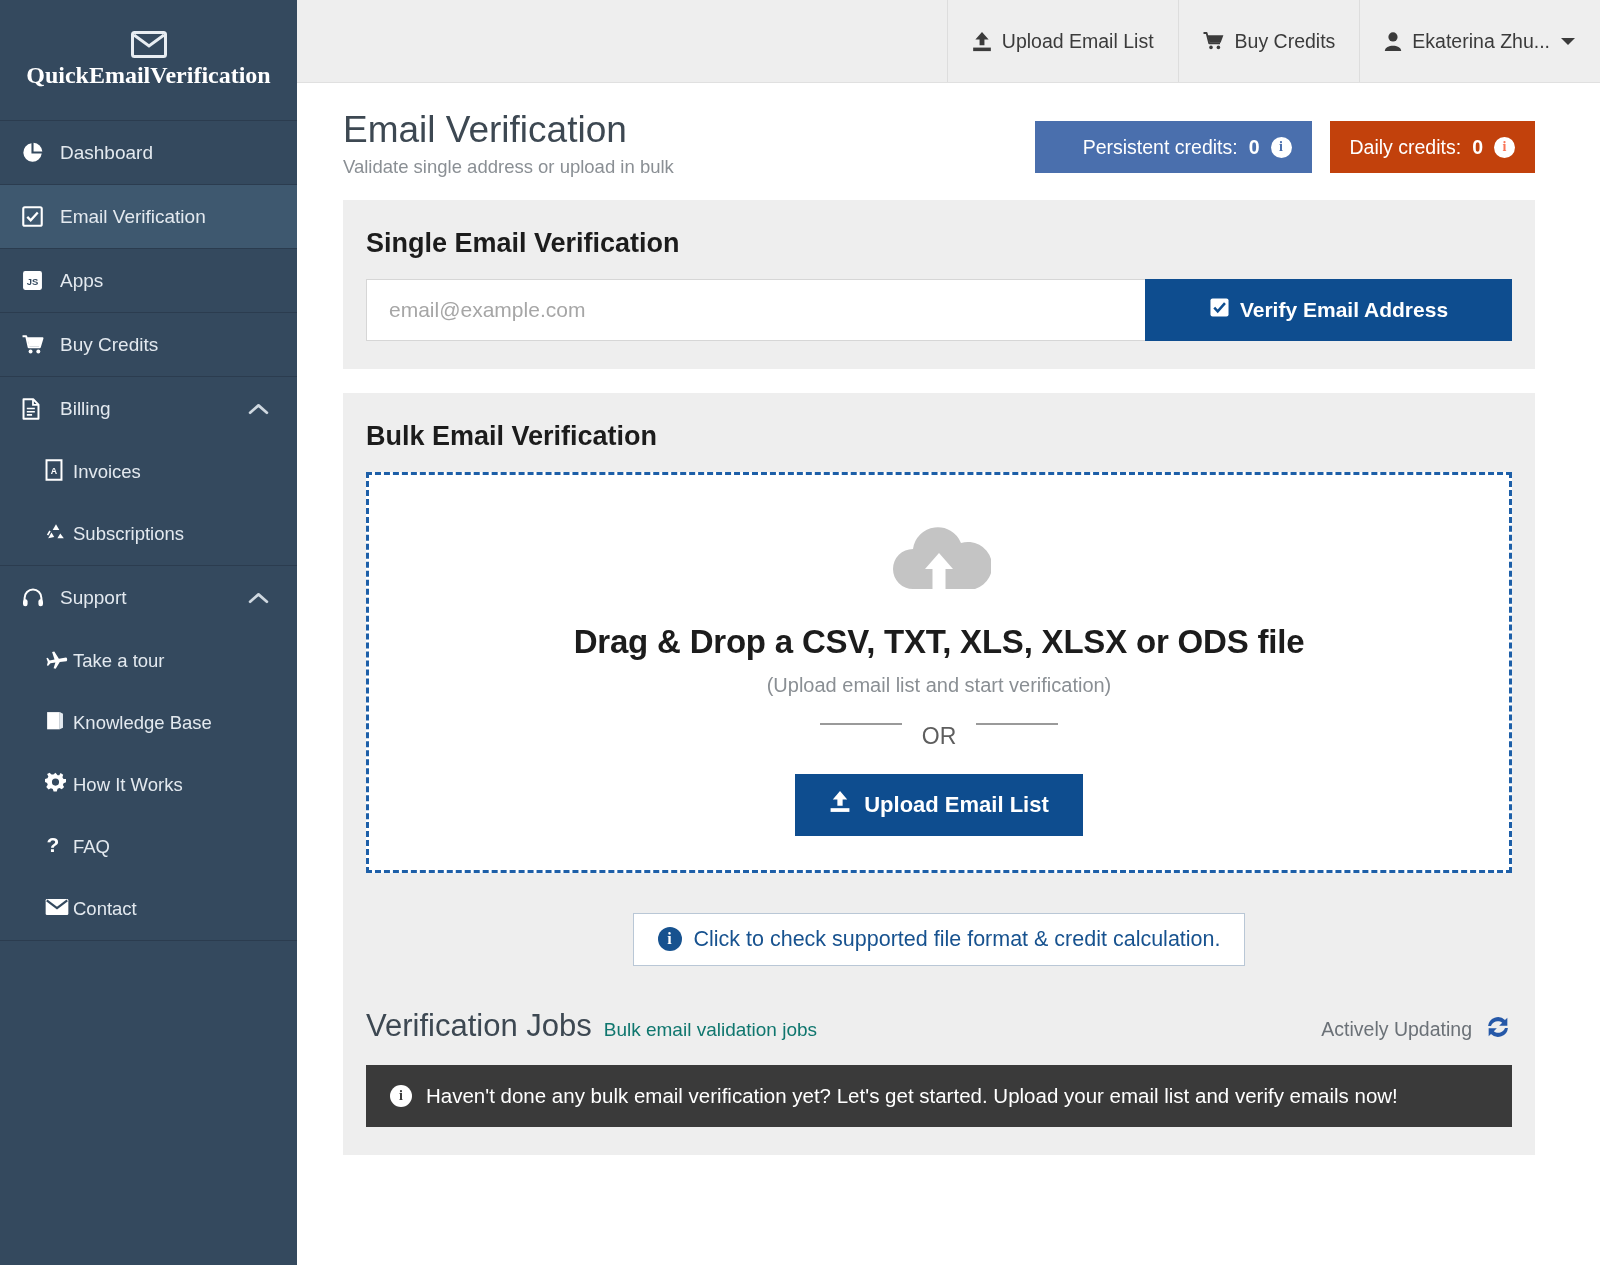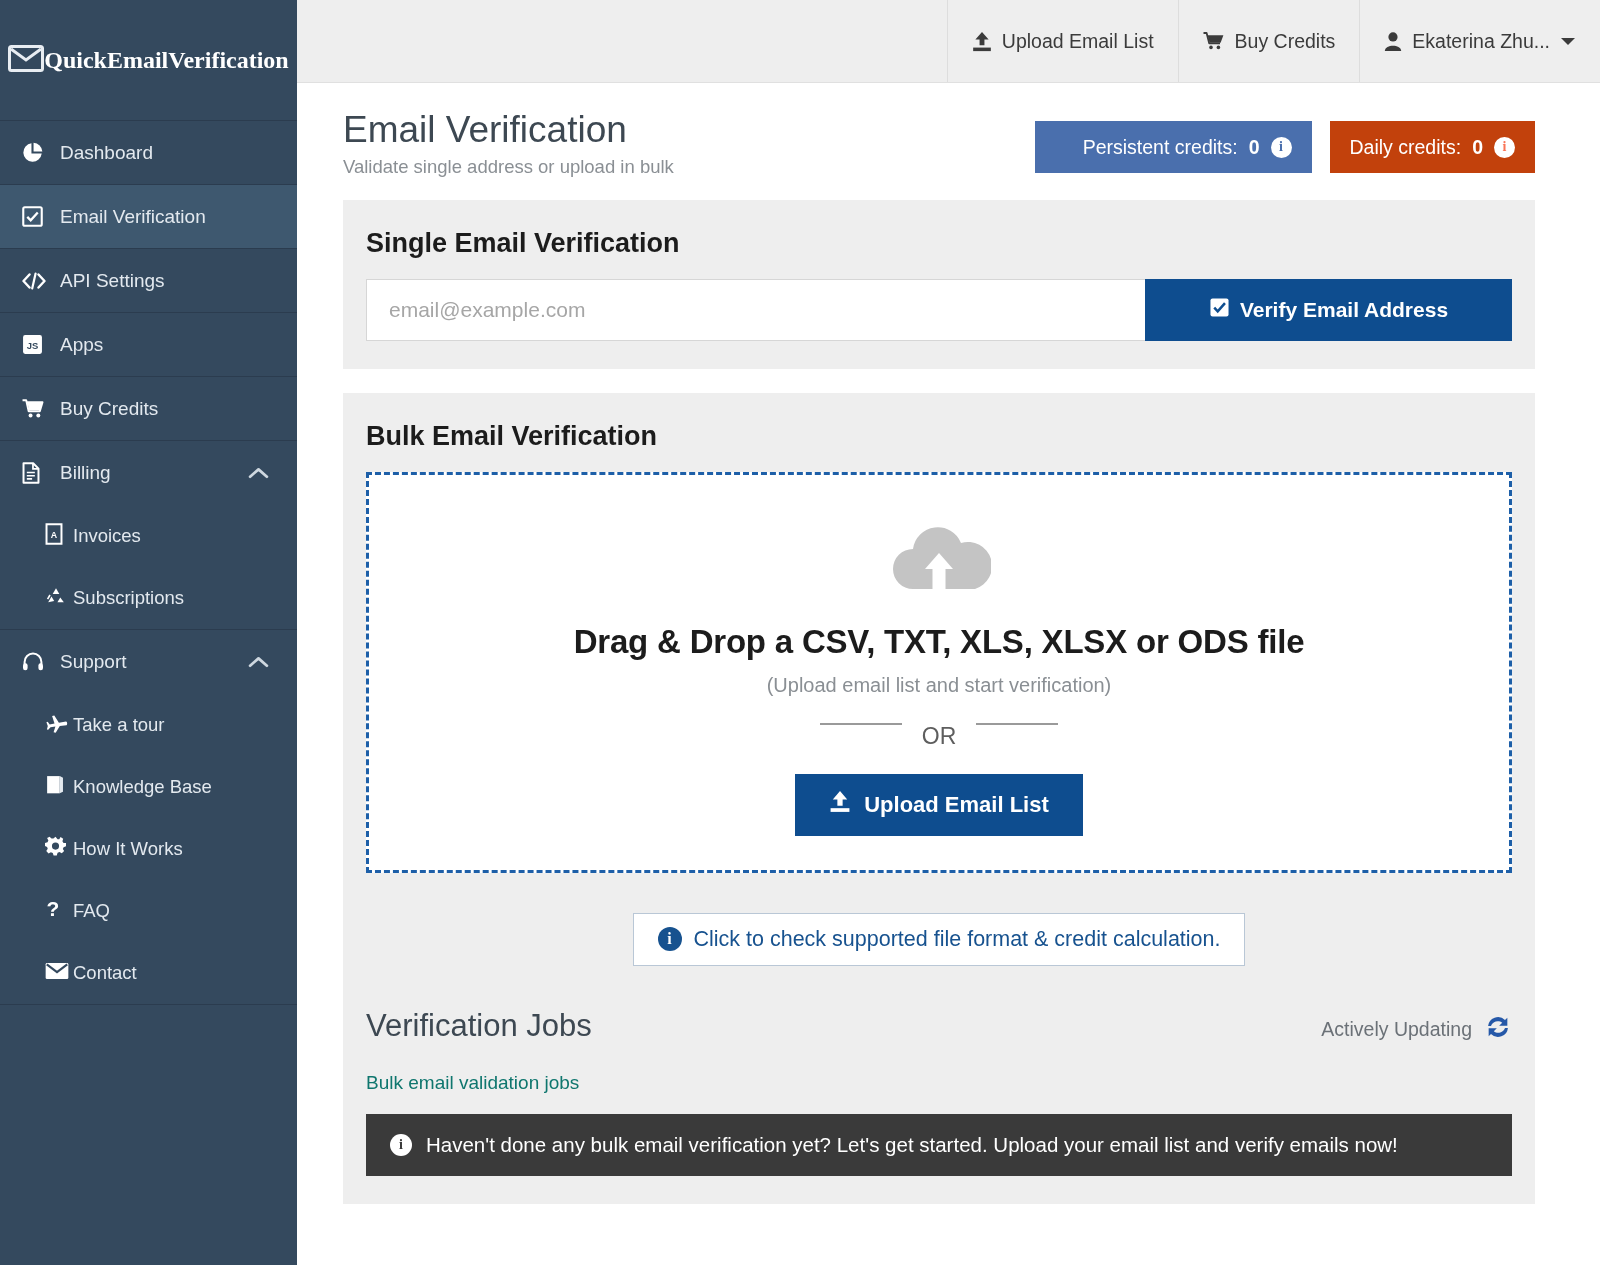--- a/index.html
+++ b/index.html
@@ -14,21 +14,21 @@
   
   .sidebar {
     width: 297px; min-width: 297px; height: 1265px;
     background: #34495e;
     color: #dfe6ec;
     position: relative;
     z-index: 5;
   }
   .brand {
     height: 121px;
-    display: flex; flex-direction: row;
+    display: flex; flex-direction: column;
     align-items: center; justify-content: center;
     border-bottom: 1px solid #2b3c4f;
     background: #34495e;
   }
   .brand-icon { margin-bottom: 4px; }
   .brand-icon svg { display: block; }
   .brand-text {
     font-family: "Liberation Serif", serif;
     font-size: 24px; font-weight: 700;
     color: #ffffff; letter-spacing: 0px;
@@ -182,21 +182,21 @@
     background: #17528f; color: #ffffff;
     font-size: 16px; font-weight: 700;
     display: inline-flex; align-items: center; justify-content: center;
     font-family: "Liberation Serif", serif;
   }
 
   .jobs-head {
     display: flex; align-items: baseline; justify-content: space-between;
     margin: 42px 0 20px 0;
   }
-  .jobs-title-wrap { display: flex; align-items: baseline; gap: 28px; flex-direction: column; }
+  .jobs-title-wrap { display: flex; align-items: baseline; gap: 12px; }
   .jobs-title { font-size: 31px; color: #3d4852; }
   .jobs-sub { font-size: 19px; color: #0f766e; }
   .jobs-status { display: flex; align-items: center; gap: 12px; }
   .jobs-status-text { font-size: 19.5px; color: #6b7177; }
 
   .alert-dark {
     background: #3a3a3a; color: #ffffff;
     padding: 19px 24px;
     display: flex; align-items: center; gap: 14px;
     font-size: 20.5px;
@@ -244,30 +244,20 @@
     <div class="nav-item active">
       <span class="nav-icon">
         <svg width="21" height="21" viewBox="0 0 20 20">
           <rect x="1.2" y="1.2" width="17.6" height="17.6" rx="1.5" fill="none" stroke="#ffffff" stroke-width="2"></rect>
           <path d="M5 10.3 L8.3 13.6 L15 6.2" fill="none" stroke="#ffffff" stroke-width="2.2"></path>
         </svg>
       </span>
       <span class="nav-label">Email Verification</span>
     </div>
 
-    <div class="nav-item">
-      <span class="nav-icon">
-        <svg width="24" height="18" viewBox="0 0 24 18">
-          <path d="M7.5 2.5 L1.5 9 L7.5 15.5" fill="none" stroke="#ffffff" stroke-width="2.4" stroke-linejoin="round" stroke-linecap="round"></path>
-          <path d="M16.5 2.5 L22.5 9 L16.5 15.5" fill="none" stroke="#ffffff" stroke-width="2.4" stroke-linejoin="round" stroke-linecap="round"></path>
-          <path d="M13.6 1.5 L10.2 16.5" fill="none" stroke="#ffffff" stroke-width="2.2" stroke-linecap="round"></path>
-        </svg>
-      </span>
-      <span class="nav-label">API Settings</span>
-    </div>
 
     <div class="nav-item">
       <span class="nav-icon">
         <svg width="21" height="21" viewBox="0 0 20 20">
           <rect x="1" y="1" width="18" height="18" rx="2" fill="#ffffff"></rect>
           <text x="10" y="14.2" font-family="Liberation Sans, sans-serif" font-size="9" font-weight="700" fill="#34495e" text-anchor="middle">JS</text>
         </svg>
       </span>
       <span class="nav-label">Apps</span>
     </div>

